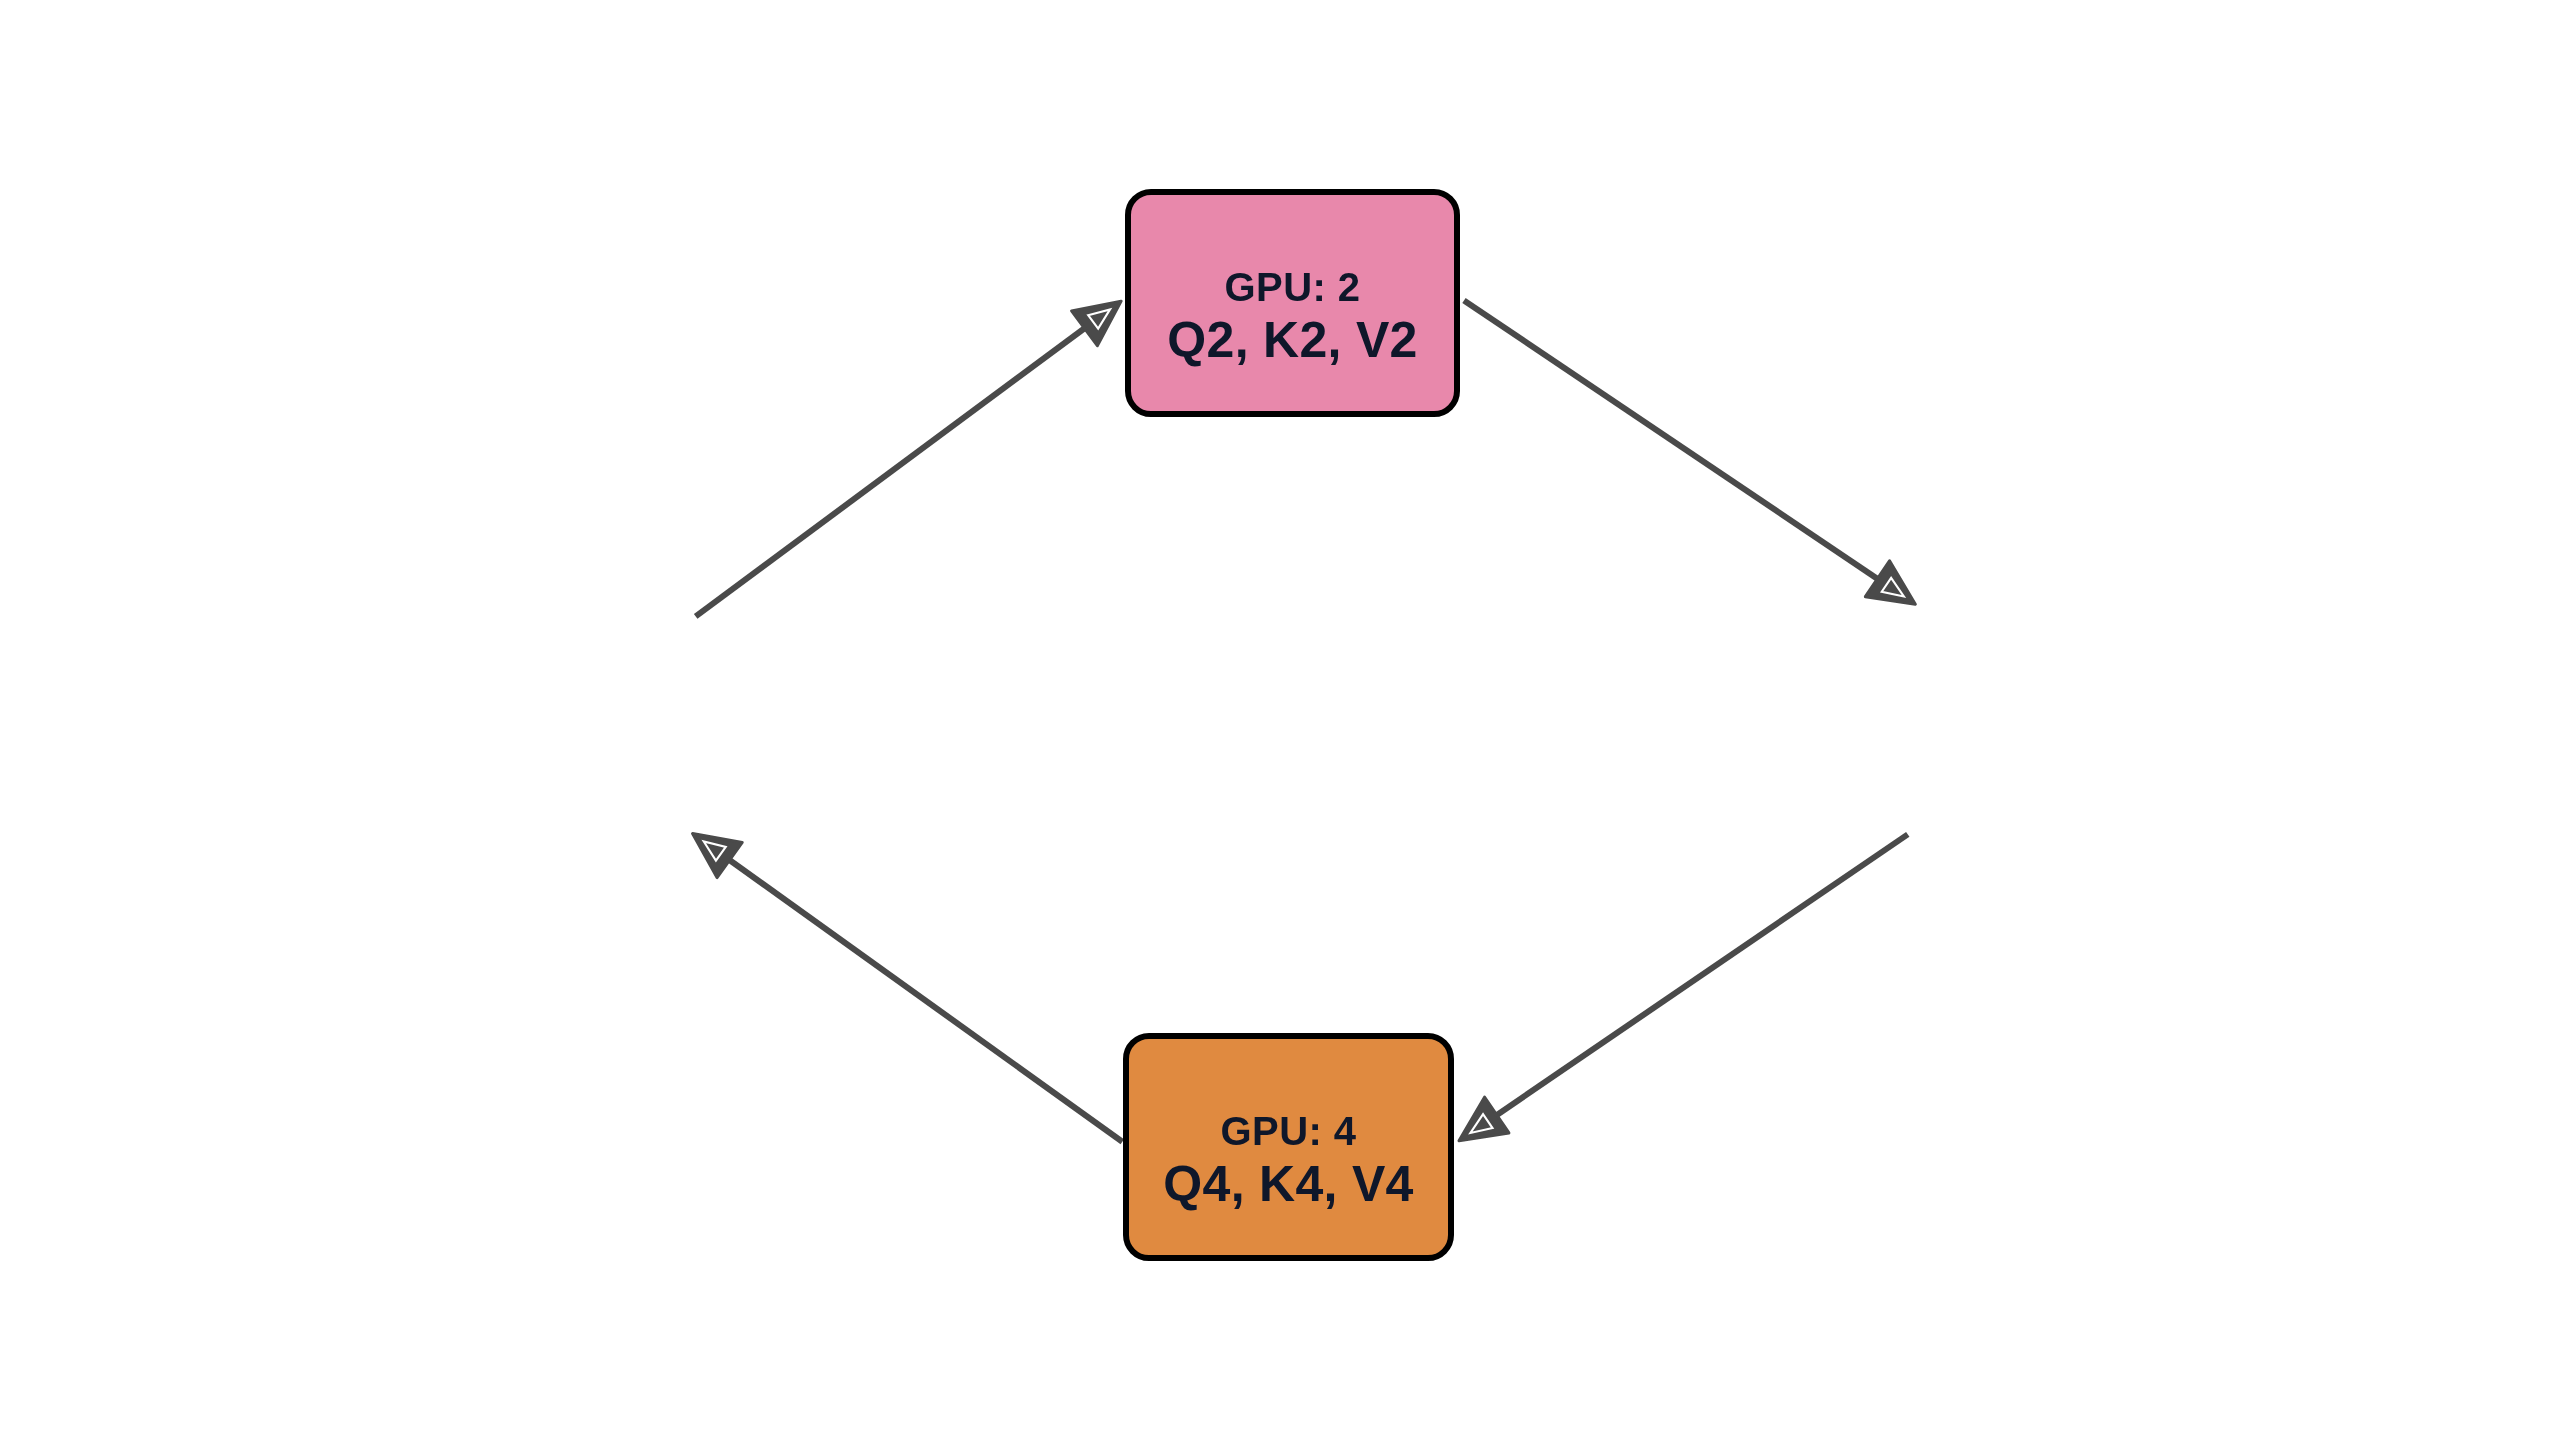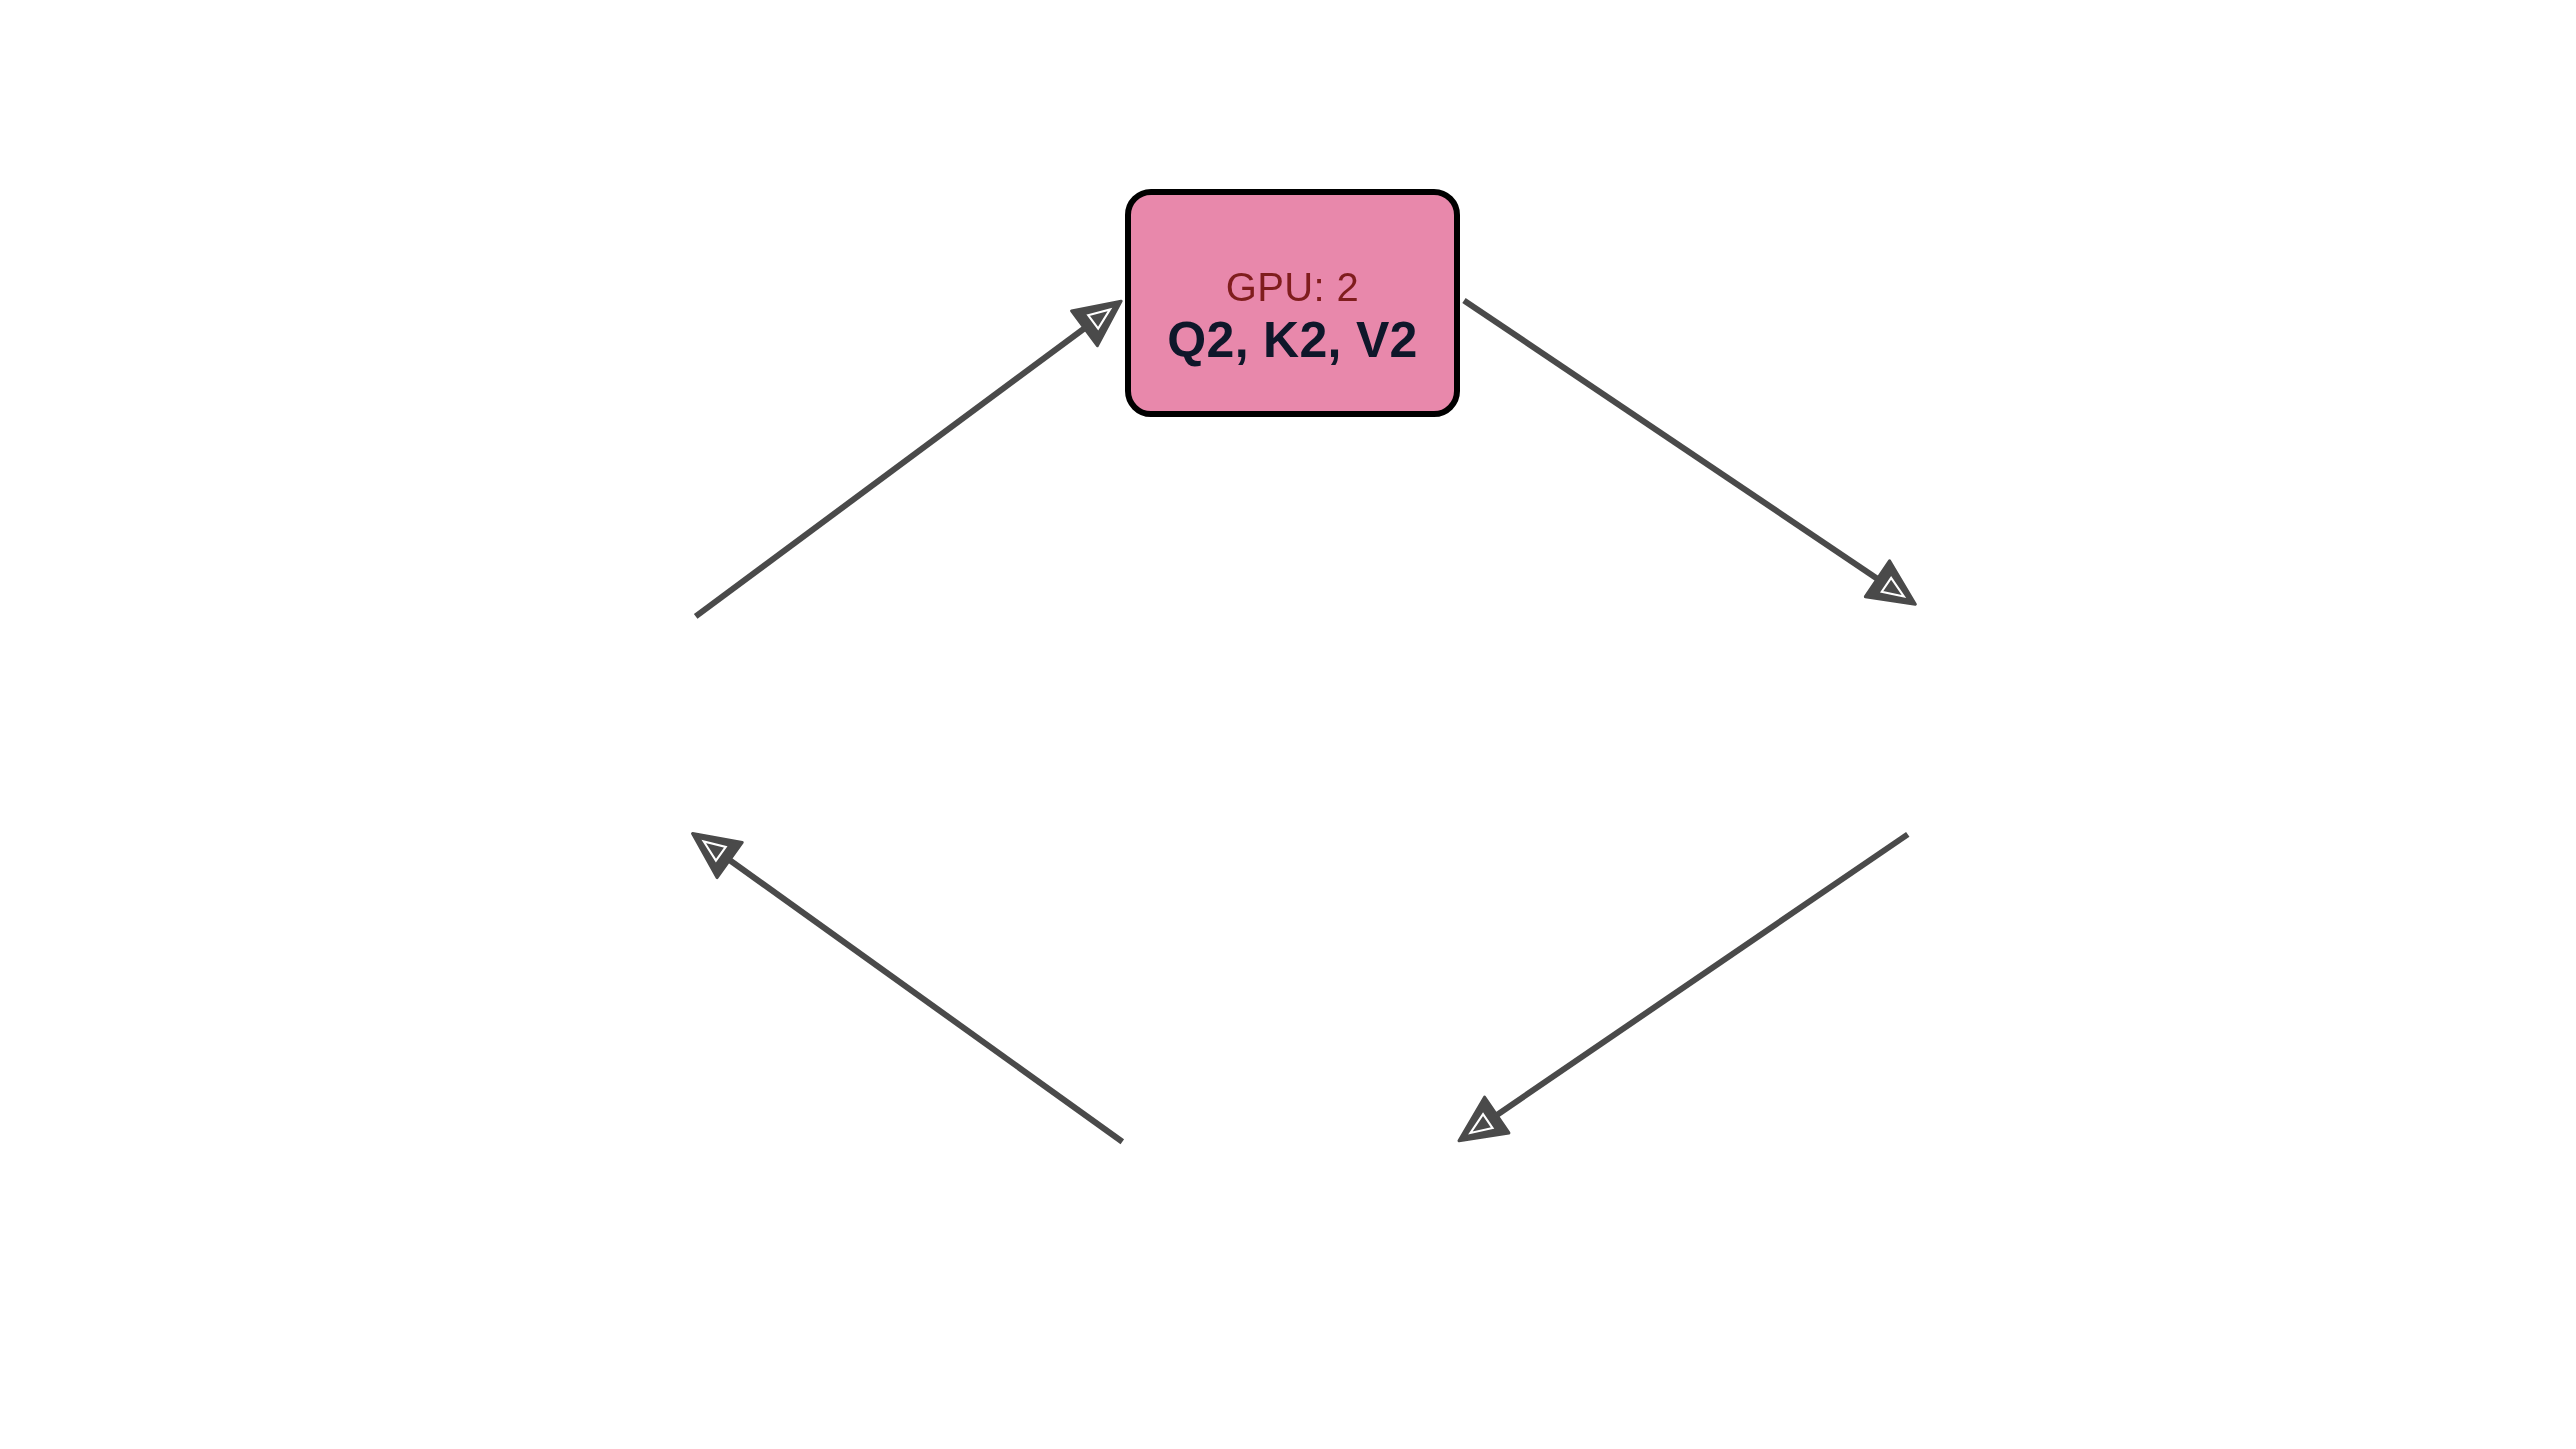--- a/index.html
+++ b/index.html
@@ -30,23 +30,23 @@
     box-sizing: border-box;
     border: 6px solid #000000;
     border-radius: 26px;
     display: flex;
     flex-direction: column;
     align-items: center;
     justify-content: center;
     z-index: 5;
   }
   .node-title {
-    color: #7f1d1d;
+    color: #0f172a;
     font-size: 40px;
-    font-weight: 400;
+    font-weight: 700;
     line-height: 1.16;
     letter-spacing: 0.4px;
     white-space: nowrap;
     margin-top: 27px;
   }
   .node-tensors {
     color: #0f172a;
     font-size: 50px;
     font-weight: 700;
     line-height: 1.16;
@@ -88,15 +88,19 @@
     </g>
   </svg>
 
 
   <div class="gpu-node" id="node-gpu2" style="background:#e888ab">
     <div class="node-title">GPU: 2</div>
     <div class="node-tensors">Q2, K2, V2</div>
   </div>
 
 
+  <div class="gpu-node" id="node-gpu4" style="background:#e08a40">
+    <div class="node-title">GPU: 4</div>
+    <div class="node-tensors">Q4, K4, V4</div>
+  </div>
 
 </div>
 
 
 </body></html>

